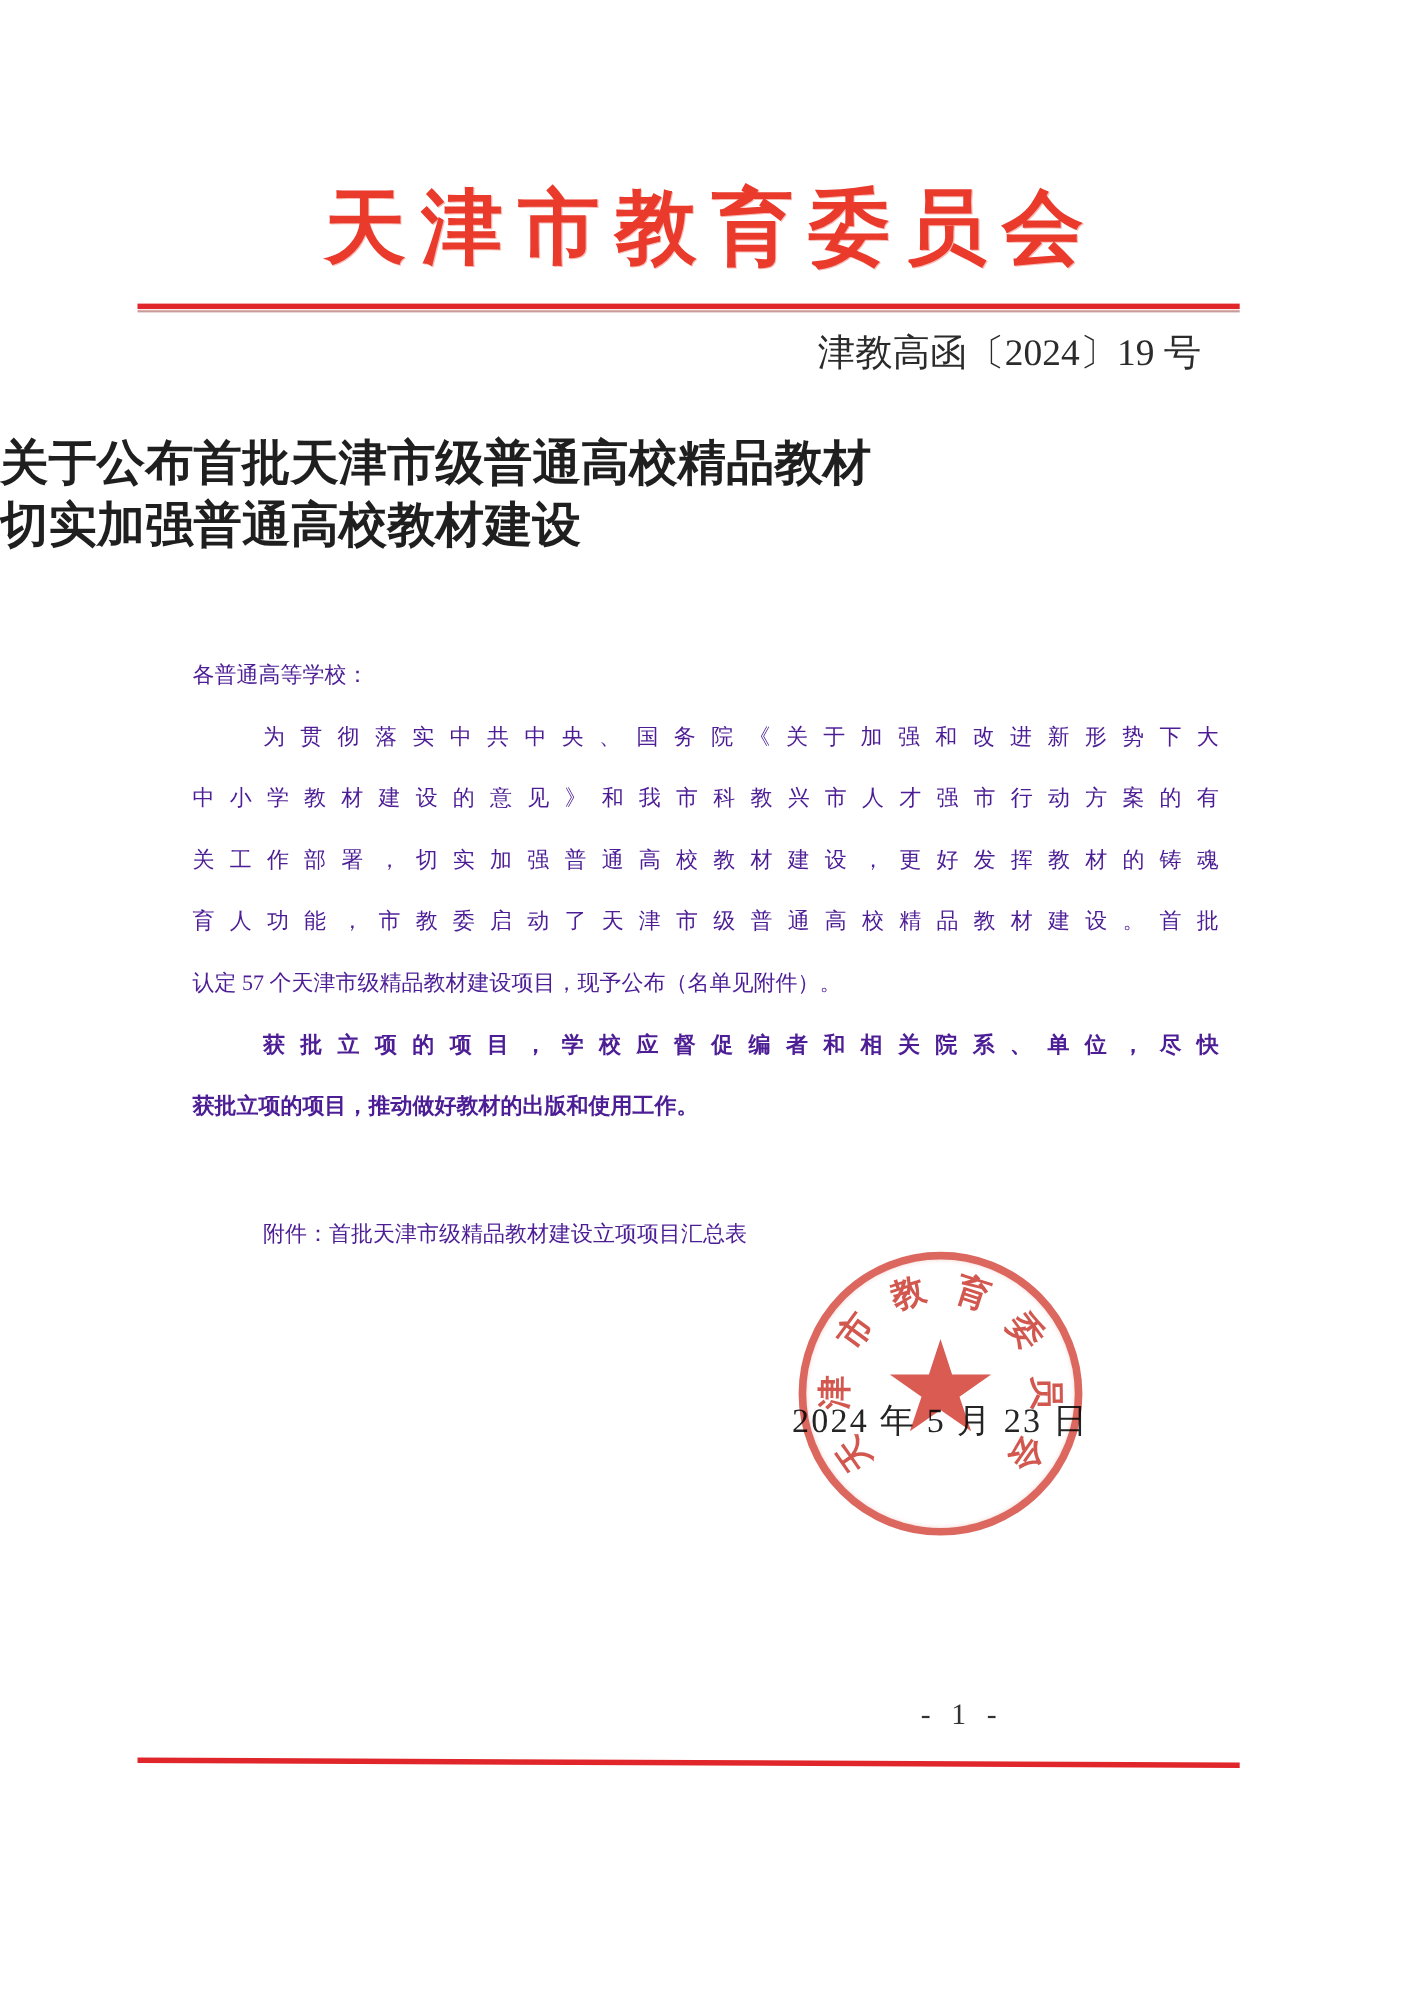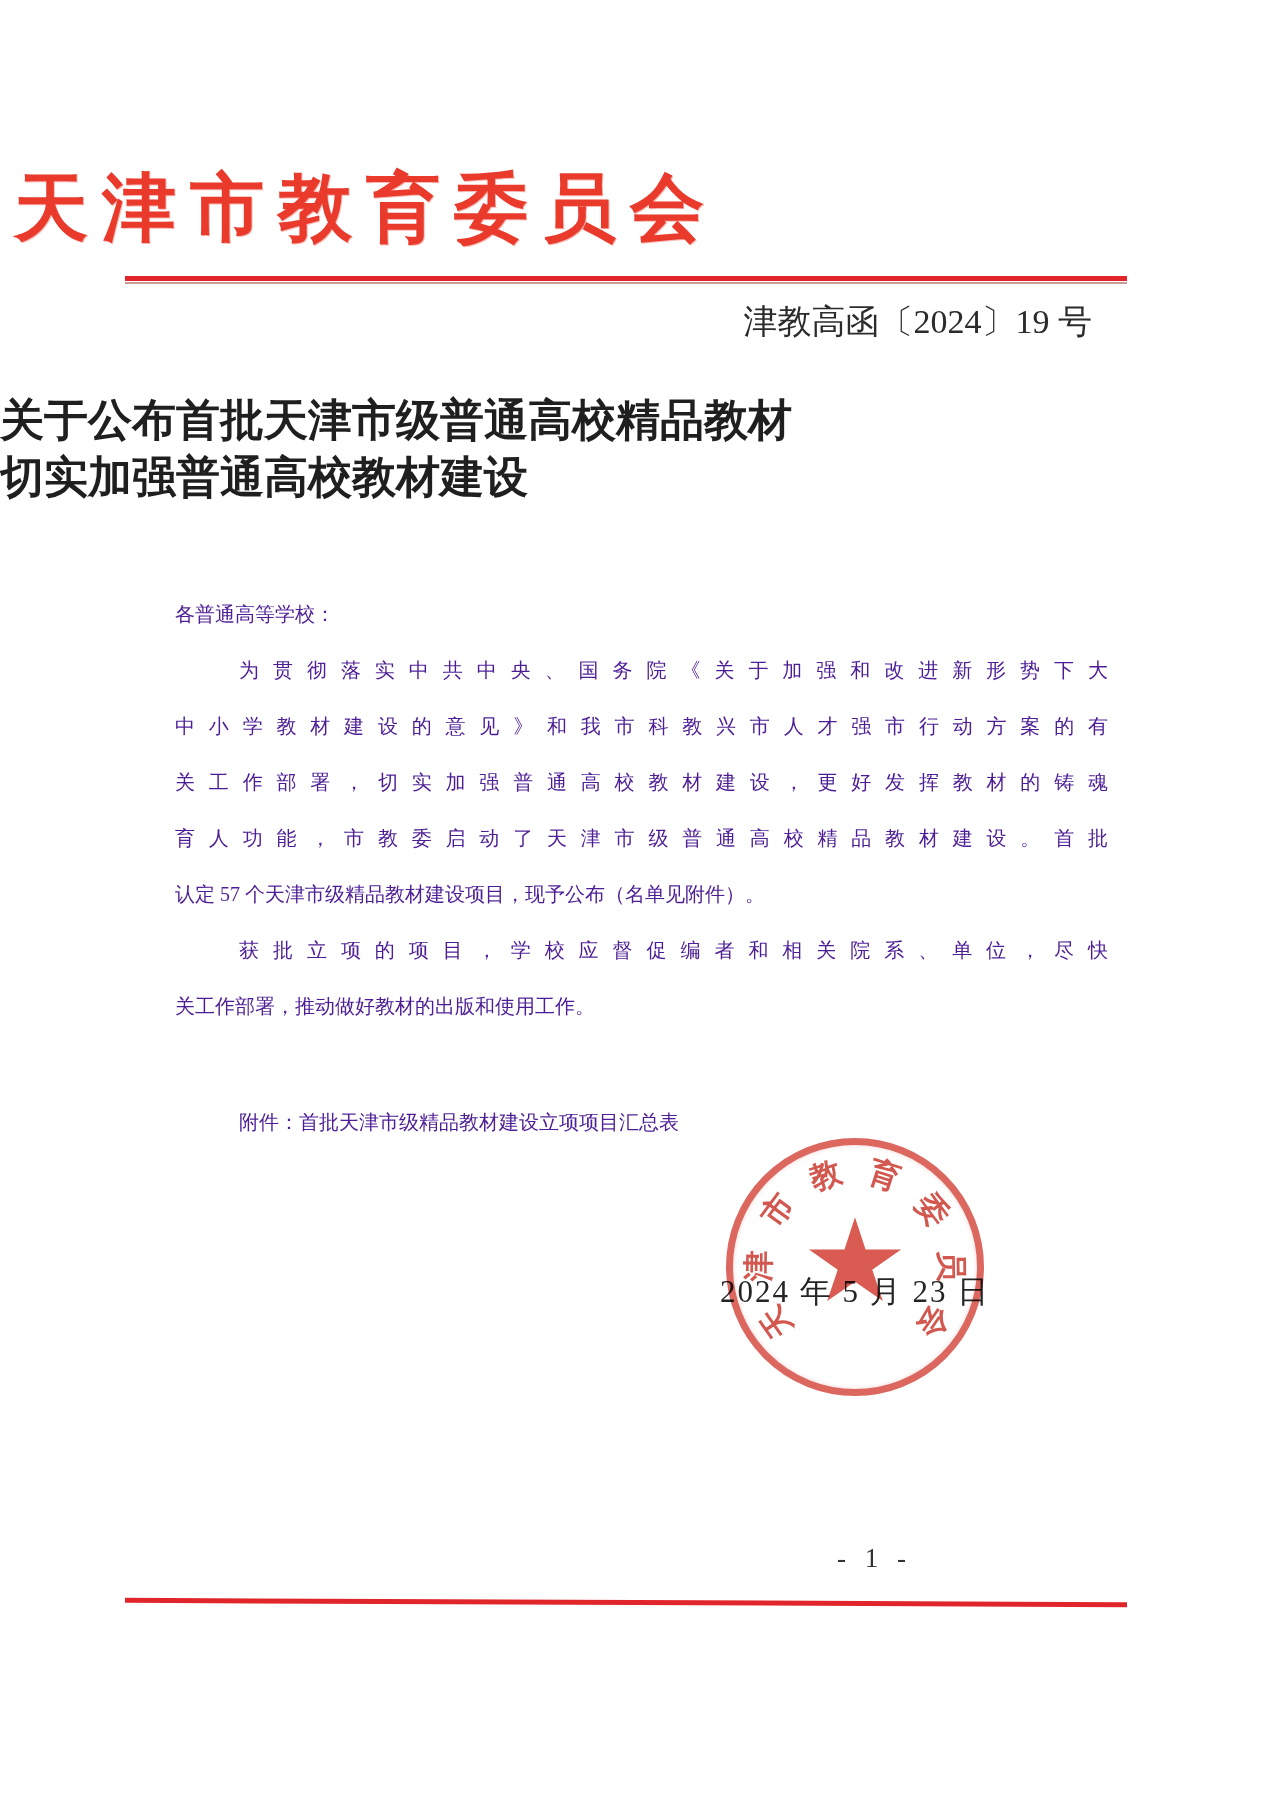--- a/index.html
+++ b/index.html
@@ -12,21 +12,21 @@
     font-family: "Liberation Serif", "DejaVu Serif", serif;
     color: #262626;
   }
 
   
   .agency-name {
     position: absolute;
     top: 158px;
     left: 0;
     width: 100%;
-    text-align: left;
+    text-align: center;
     font-size: 74px;
     line-height: 100px;
     font-weight: bold;
     color: #e93a2c;
     letter-spacing: 14px;
     padding-left: 14px;
     box-sizing: border-box;
     text-shadow: 1px 1px 0 rgba(233,58,44,.35);
     white-space: nowrap;
   }
@@ -60,21 +60,21 @@
   .body-block {
     position: absolute;
     left: 175px;
     width: 933px;
     font-size: 20px;
     line-height: 56px;
     color: #4c1d95;
   }
   #salutation  { top: 586px; }
   #paragraph-1 { top: 642px; }
-  #paragraph-2 { top: 922px; }
+  #paragraph-2 { top: 922px; font-weight: bold; }
   #attachment  { top: 1094px; font-family: Liberation Serif, serif; }
 
   .line { white-space: nowrap; }
   .line.stretch { white-space: normal; text-align: justify; text-align-last: justify; }
   .line.indent { text-indent: 64px; }
 
   
   .seal {
     position: absolute;
     left: 726px;
@@ -169,21 +169,21 @@
   <div id="paragraph-1" class="body-block">
     <div class="line stretch indent">为贯彻落实中共中央、国务院《关于加强和改进新形势下大</div>
     <div class="line stretch">中小学教材建设的意见》和我市科教兴市人才强市行动方案的有</div>
     <div class="line stretch">关工作部署，切实加强普通高校教材建设，更好发挥教材的铸魂</div>
     <div class="line stretch">育人功能，市教委启动了天津市级普通高校精品教材建设。首批</div>
     <div class="line">认定 57 个天津市级精品教材建设项目，现予公布（名单见附件）。</div>
   </div>
 
   <div id="paragraph-2" class="body-block">
     <div class="line stretch indent">获批立项的项目，学校应督促编者和相关院系、单位，尽快</div>
-    <div class="line">关工作部署，推动做好教材的出版和使用工作。</div>
+    <div class="line">获批立项的项目，推动做好教材的出版和使用工作。</div>
   </div>
 
   <div id="attachment" class="body-block">
     <div class="line indent">附件：首批天津市级精品教材建设立项项目汇总表</div>
   </div>
 
   <div class="issue-date">2024 年 5 月 23 日</div>
 
   <div class="seal">
     <div class="seal-ring"></div>

